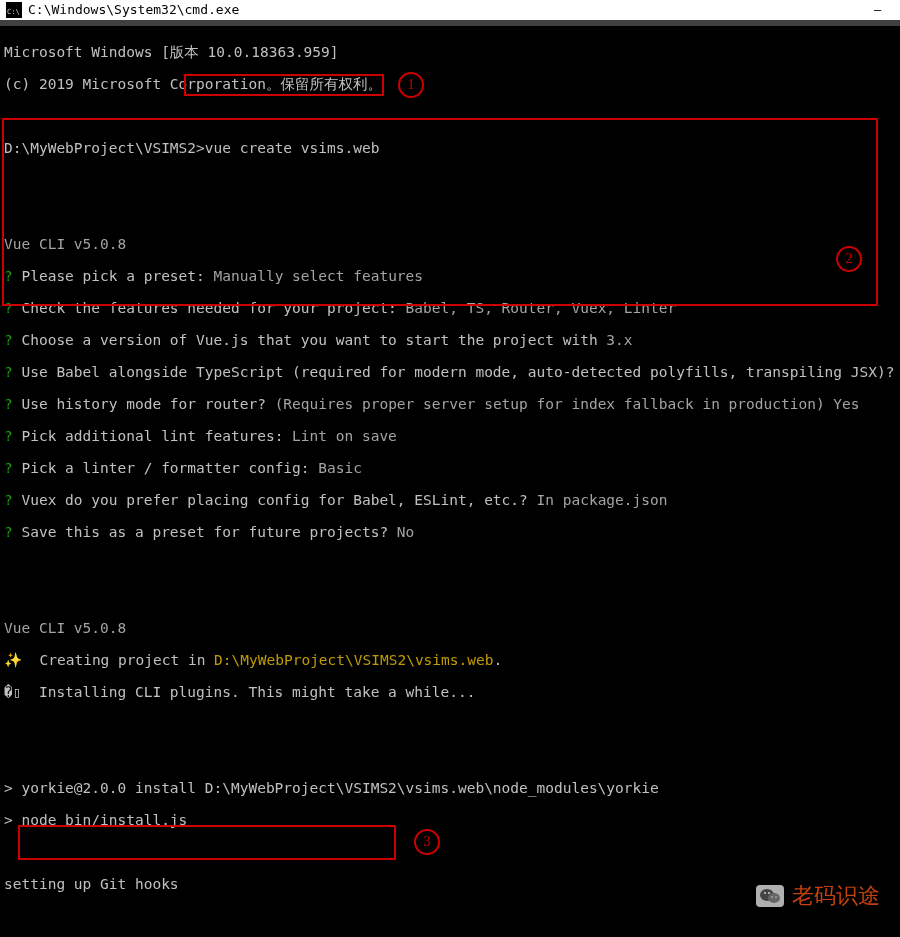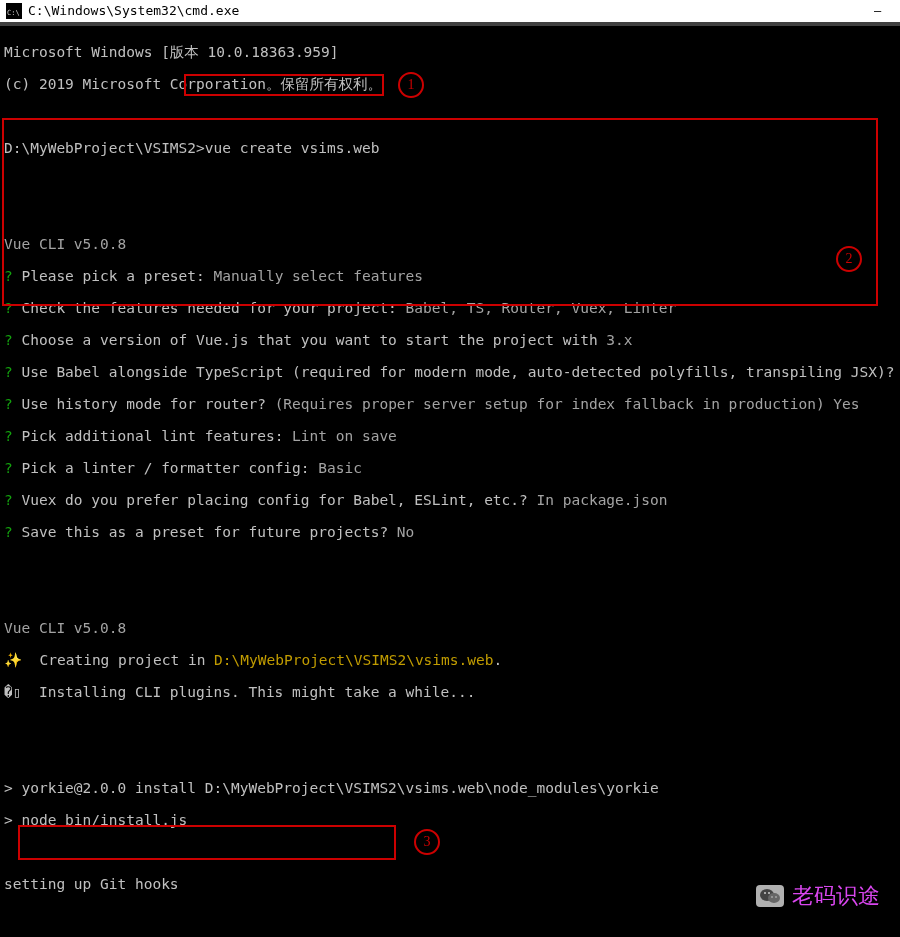--- a/index.html
+++ b/index.html
@@ -12,21 +12,21 @@
     line-height: 16px;
     overflow: hidden;
     position: relative;
   }
   .titlebar {
     height: 26px;
     background: #fff;
     display: flex;
     align-items: center;
     padding-left: 6px;
-    border-bottom: 4px solid #404040;
+    border-bottom: 6px solid #404040;
   }
   .title-icon {
     width: 16px; height: 16px;
     display: inline-flex;
     align-items: center;
     justify-content: center;
     margin-right: 6px;
     font-size: 10px;
     color: #000;
     background: #000;
@@ -90,21 +90,21 @@
   .wm-icon {
     width: 28px; height: 22px;
     background: #b0b0b0;
     border-radius: 4px;
     position: relative;
     display: flex;
     align-items: center;
     justify-content: center;
   }
   .wm-text {
-    color: #d946ef;
+    color: #c2410c;
     font-size: 22px;
     font-family: sans-serif;
   }
 </style>
 </head>
 <body>
 
 <div class="titlebar">
   <div class="title-icon"></div>
   <div class="title-text">C:\Windows\System32\cmd.exe</div>

